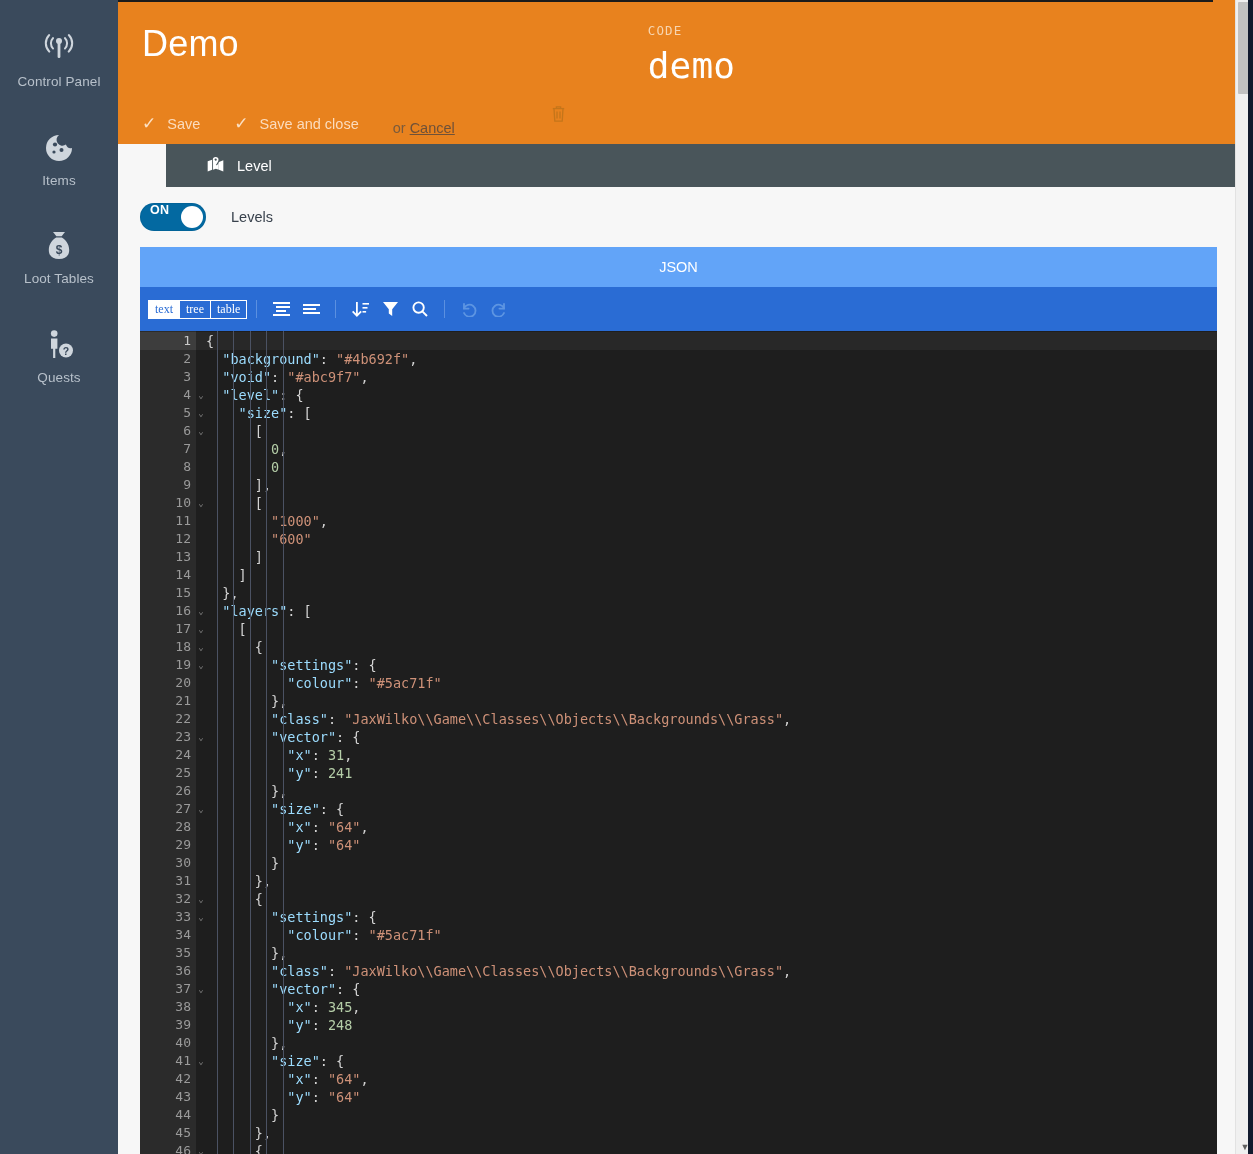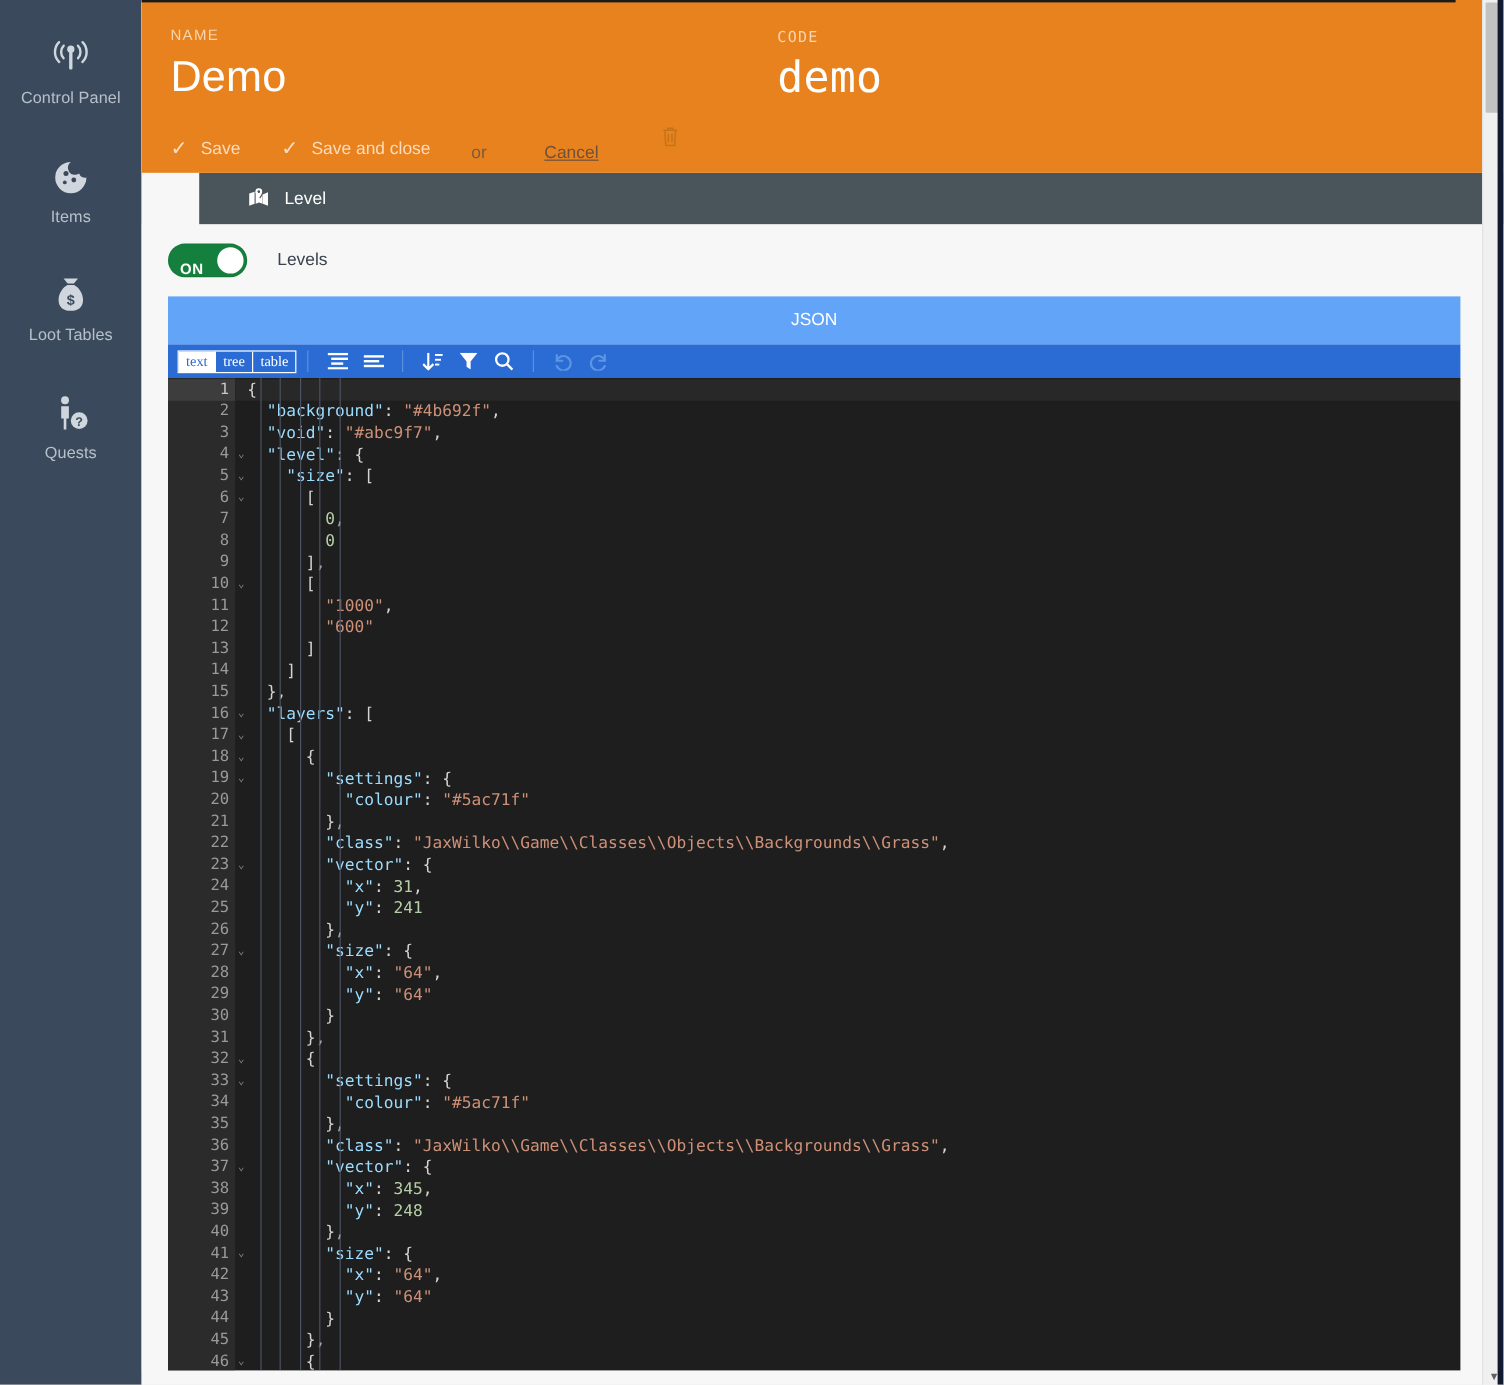--- a/index.html
+++ b/index.html
@@ -70,21 +70,21 @@
   }
   .tick {
     color: #fbe0c4; font-size: 17px; margin-right: 11px;
     line-height: 1;
   }
   .act-label { font-size: 14.5px; color: #fbdcbe; }
   .or-cancel {
     font-size: 14.5px; color: #7a5b3c; position: relative;
     margin-left: 0px; top: 4px;
   }
-  .or-cancel a { color: #6f5138; text-decoration: underline; margin-left: 44px; }
+  .or-cancel a { color: #6f5138; text-decoration: underline; }
   .trash-ic {
     position: absolute; left: 433px; top: 105px;
     color: #cf7a1d; width: 15px; height: 18px;
   }
 
   
   .levelbar {
     background: #49555a;
     height: 43px;
     display: flex; align-items: center;
@@ -96,22 +96,22 @@
 
   
   .content { padding: 0 22px; background: #f7f7f7; }
 
   .toggle-row {
     display: flex; align-items: center;
     height: 60px; padding-left: 0px;
   }
   .switch {
     width: 66px; height: 28px; border-radius: 14px;
-    background: #15803d; position: relative;
-    display: flex; align-items: flex-end; cursor: pointer;
+    background: #0369a1; position: relative;
+    display: flex; align-items: flex-start; cursor: pointer;
     box-shadow: inset 0 0 0 1px rgba(0,0,0,.05);
   }
   .switch .on-txt {
     color: #fff; font-size: 12.5px; font-weight: bold;
     margin-left: 10px; letter-spacing: .4px;
   }
   .knob {
     position: absolute; right: 3px; top: 3px;
     width: 22px; height: 22px; border-radius: 50%;
     background: #fff;
@@ -125,21 +125,21 @@
     text-align: center; font-size: 14.5px; color: #ffffff;
     cursor: pointer;
   }
   .tab.visual { background: #bdd9fb; color: #f2f7fe; }
   .tab.json   { background: #62a4f8; }
 
   
   .editor-wrap { width: 1077px; position: relative; }
   .jtoolbar {
     background: #2a6cd4;
-    height: 28px; display: flex; align-items: center;
+    height: 44px; display: flex; align-items: center;
     padding-left: 8px;
   }
   .modebtns { display: flex; border: 1px solid #ffffff; height: 19px; }
   .modebtn {
     font-size: 12px; color: #ffffff;
     padding: 0 6px; line-height: 17px;
     border-right: 1px solid #ffffff; cursor: pointer;
     font-family: "Liberation Serif", serif;
   }
   .modebtn:last-child { border-right: none; }
@@ -271,21 +271,20 @@
         </svg>
       </span>
       <span class="nav-label">Quests</span>
     </div>
   </nav>
 
   <section class="main">
 
     <header class="header">
       <div class="hcol">
-        <div class="field-label">NAME</div>
         <div class="field-value">Demo</div>
       </div>
       <div class="hcol code">
         <div class="field-label">CODE</div>
         <div class="field-value">demo</div>
       </div>
 
       <div class="actions">
         <div class="act">
           <span class="tick">✓</span>

